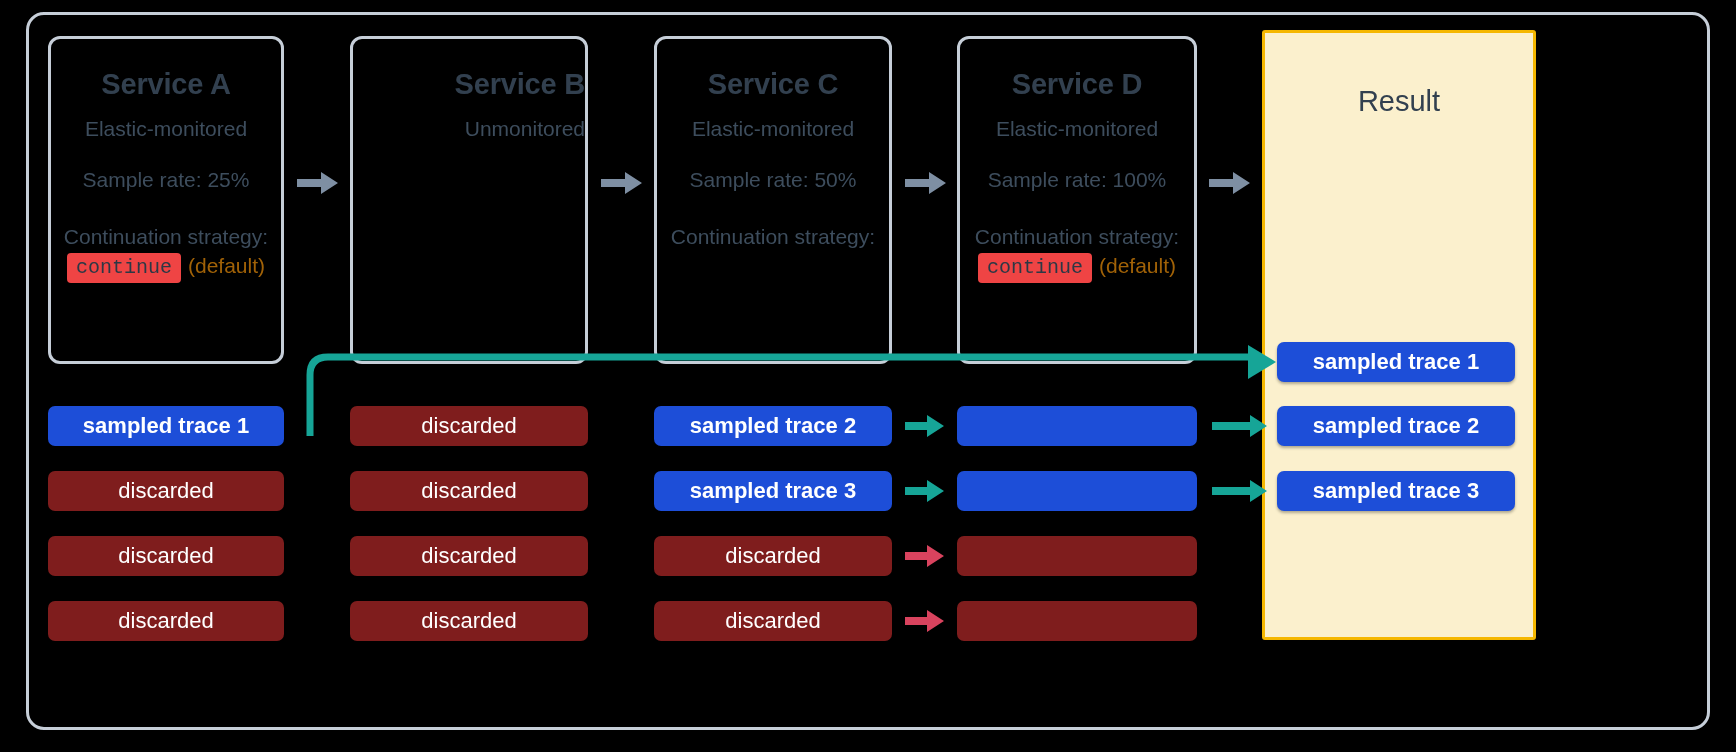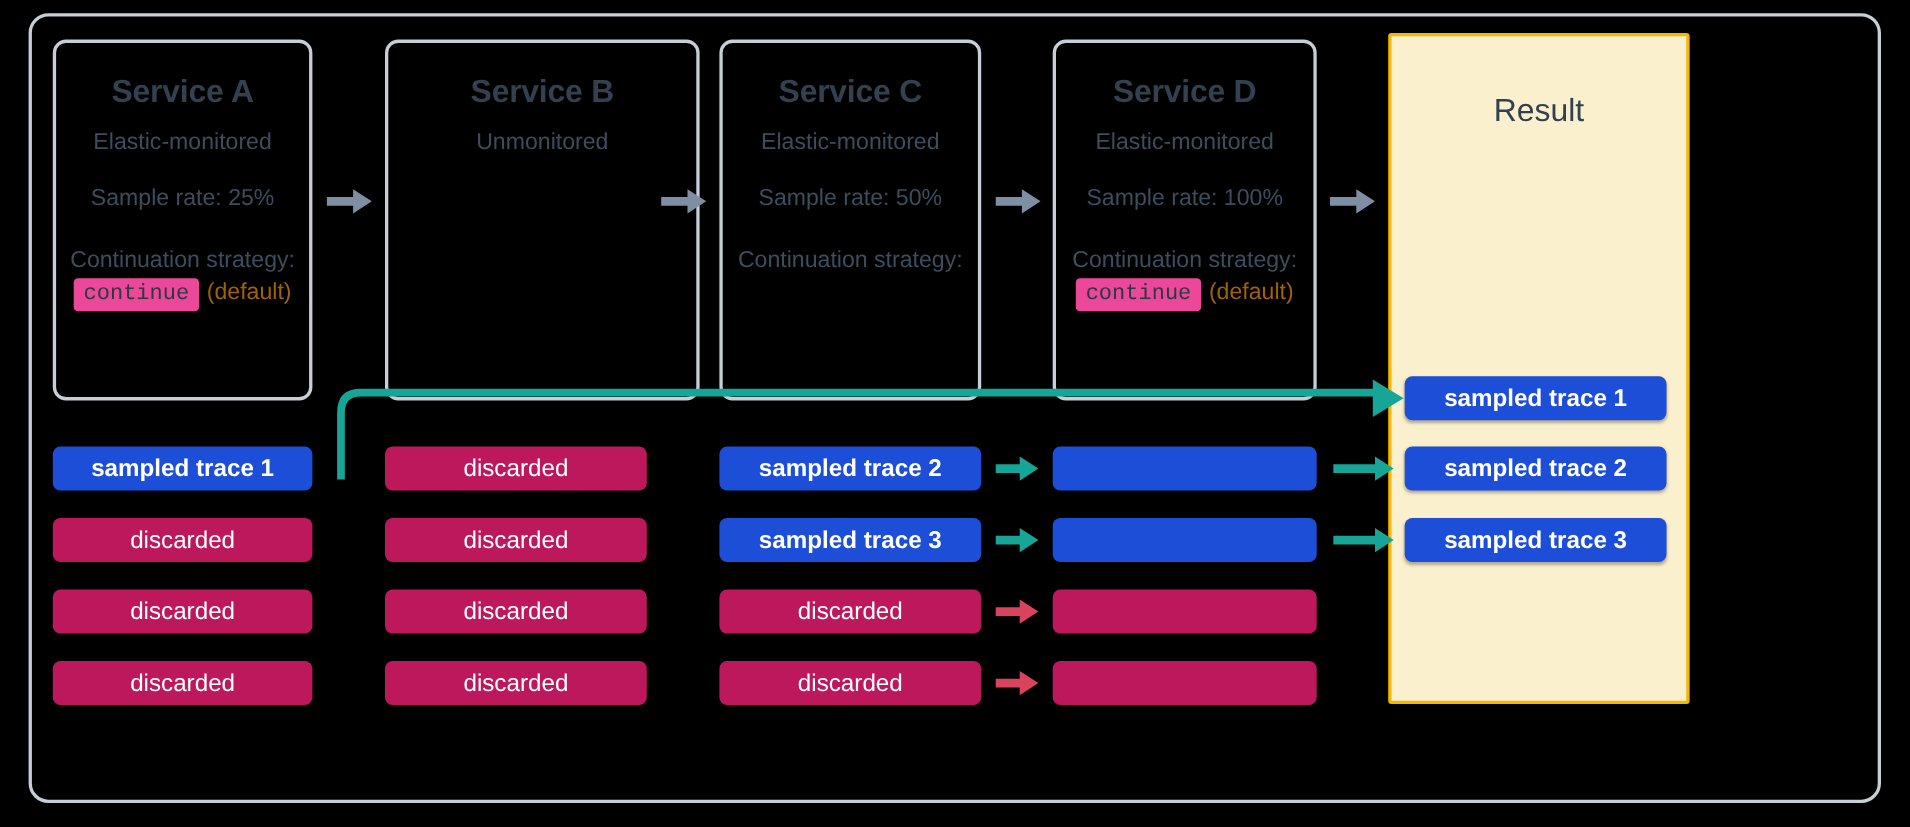--- a/index.html
+++ b/index.html
@@ -34,21 +34,21 @@
   .svc-strat-label{
     font-size:21px;color:#3d4d5d;line-height:1.35;text-align:left;
     margin-bottom:2px;
   }
   .svc-strat-val{
     display:flex;align-items:baseline;justify-content:center;gap:7px;
     flex-wrap:nowrap;
   }
   .code{
     font-family:"Liberation Mono","DejaVu Sans Mono",monospace;
-    background:#ec4899;color:#2b3845;font-size:20px;
+    background:#ef4444;color:#2b3845;font-size:20px;
     padding:3px 9px 4px 9px;border-radius:4px;white-space:nowrap;
   }
   .code-note{font-size:21px;color:#a16207;white-space:nowrap;text-align:right;}
 
   
   .result-box{
     position:absolute;left:1262px;top:30px;width:274px;height:610px;
     background:#fbf0cd;border:3px solid #f5b700;box-sizing:border-box;
     border-radius:3px;
   }
@@ -62,21 +62,21 @@
 
   
   .pill{
     position:absolute;height:40px;border-radius:7px;
     display:flex;align-items:center;justify-content:center;
     color:#fff;font-size:22px;line-height:1;
     box-shadow:0 2px 3px rgba(0,0,0,.30);
     box-sizing:border-box;
   }
   .pill.green{background:#1d4ed8;font-weight:bold;}
-  .pill.red{background:#be185d;}
+  .pill.red{background:#7f1d1d;}
 
   
   .parrow{position:absolute;width:40px;height:26px;}
 
   
   .route{position:absolute;left:0;top:0;width:1736px;height:752px;pointer-events:none;}
 </style>
 </head>
 <body>
 
@@ -88,21 +88,21 @@
     <div class="svc-title">Service A</div>
     <div class="svc-sub">Elastic-monitored</div>
     <div class="svc-rate">Sample rate: 25%</div>
     <div class="svc-strat-label">Continuation strategy:</div>
     <div class="svc-strat-val">
       <span class="code">continue</span>
       <span class="code-note">(default)</span>
     </div>
   </div>
 
-  <div class="svc-box" style="left:350px;width:286px;">
+  <div class="svc-box" style="left:350px;width:238px;align-items:flex-end;">
     <div class="svc-title">Service B</div>
     <div class="svc-sub">Unmonitored</div>
   </div>
 
   <div class="svc-box" style="left:654px;width:238px;">
     <div class="svc-title">Service C</div>
     <div class="svc-sub">Elastic-monitored</div>
     <div class="svc-rate">Sample rate: 50%</div>
     <div class="svc-strat-label">Continuation strategy:</div>
   </div>

